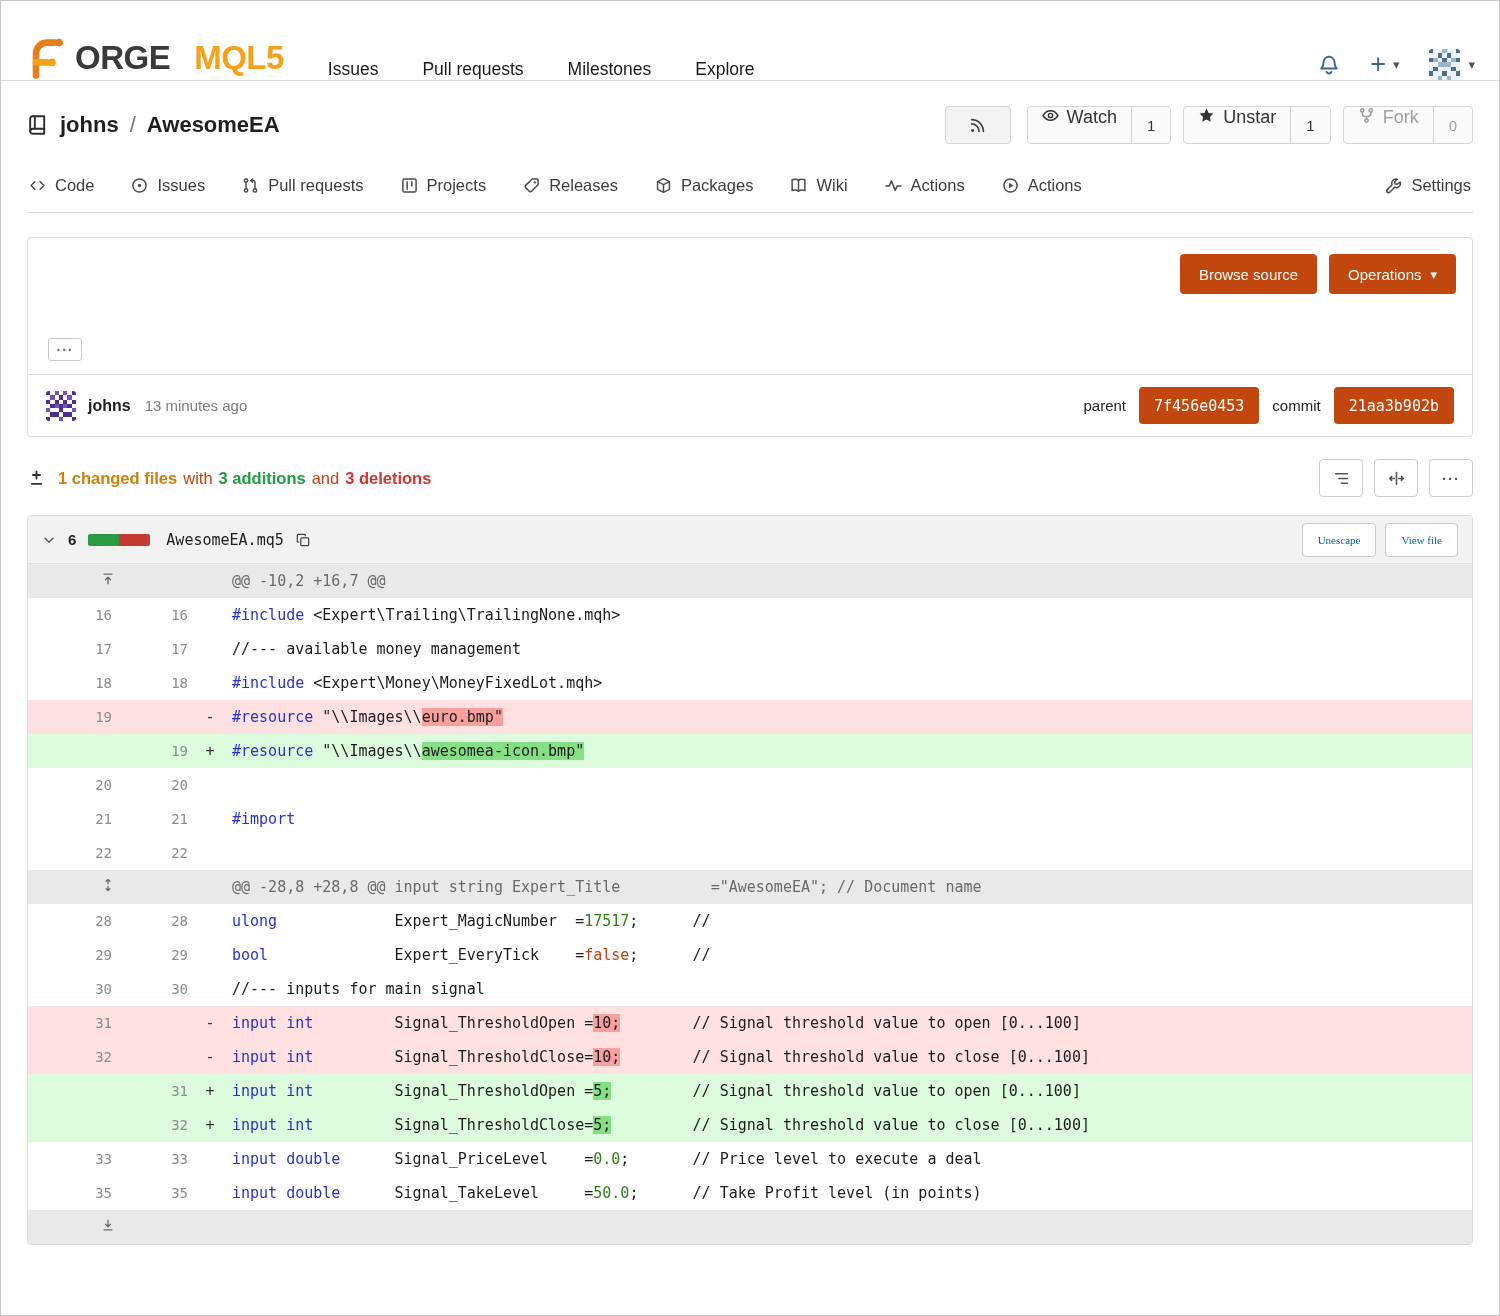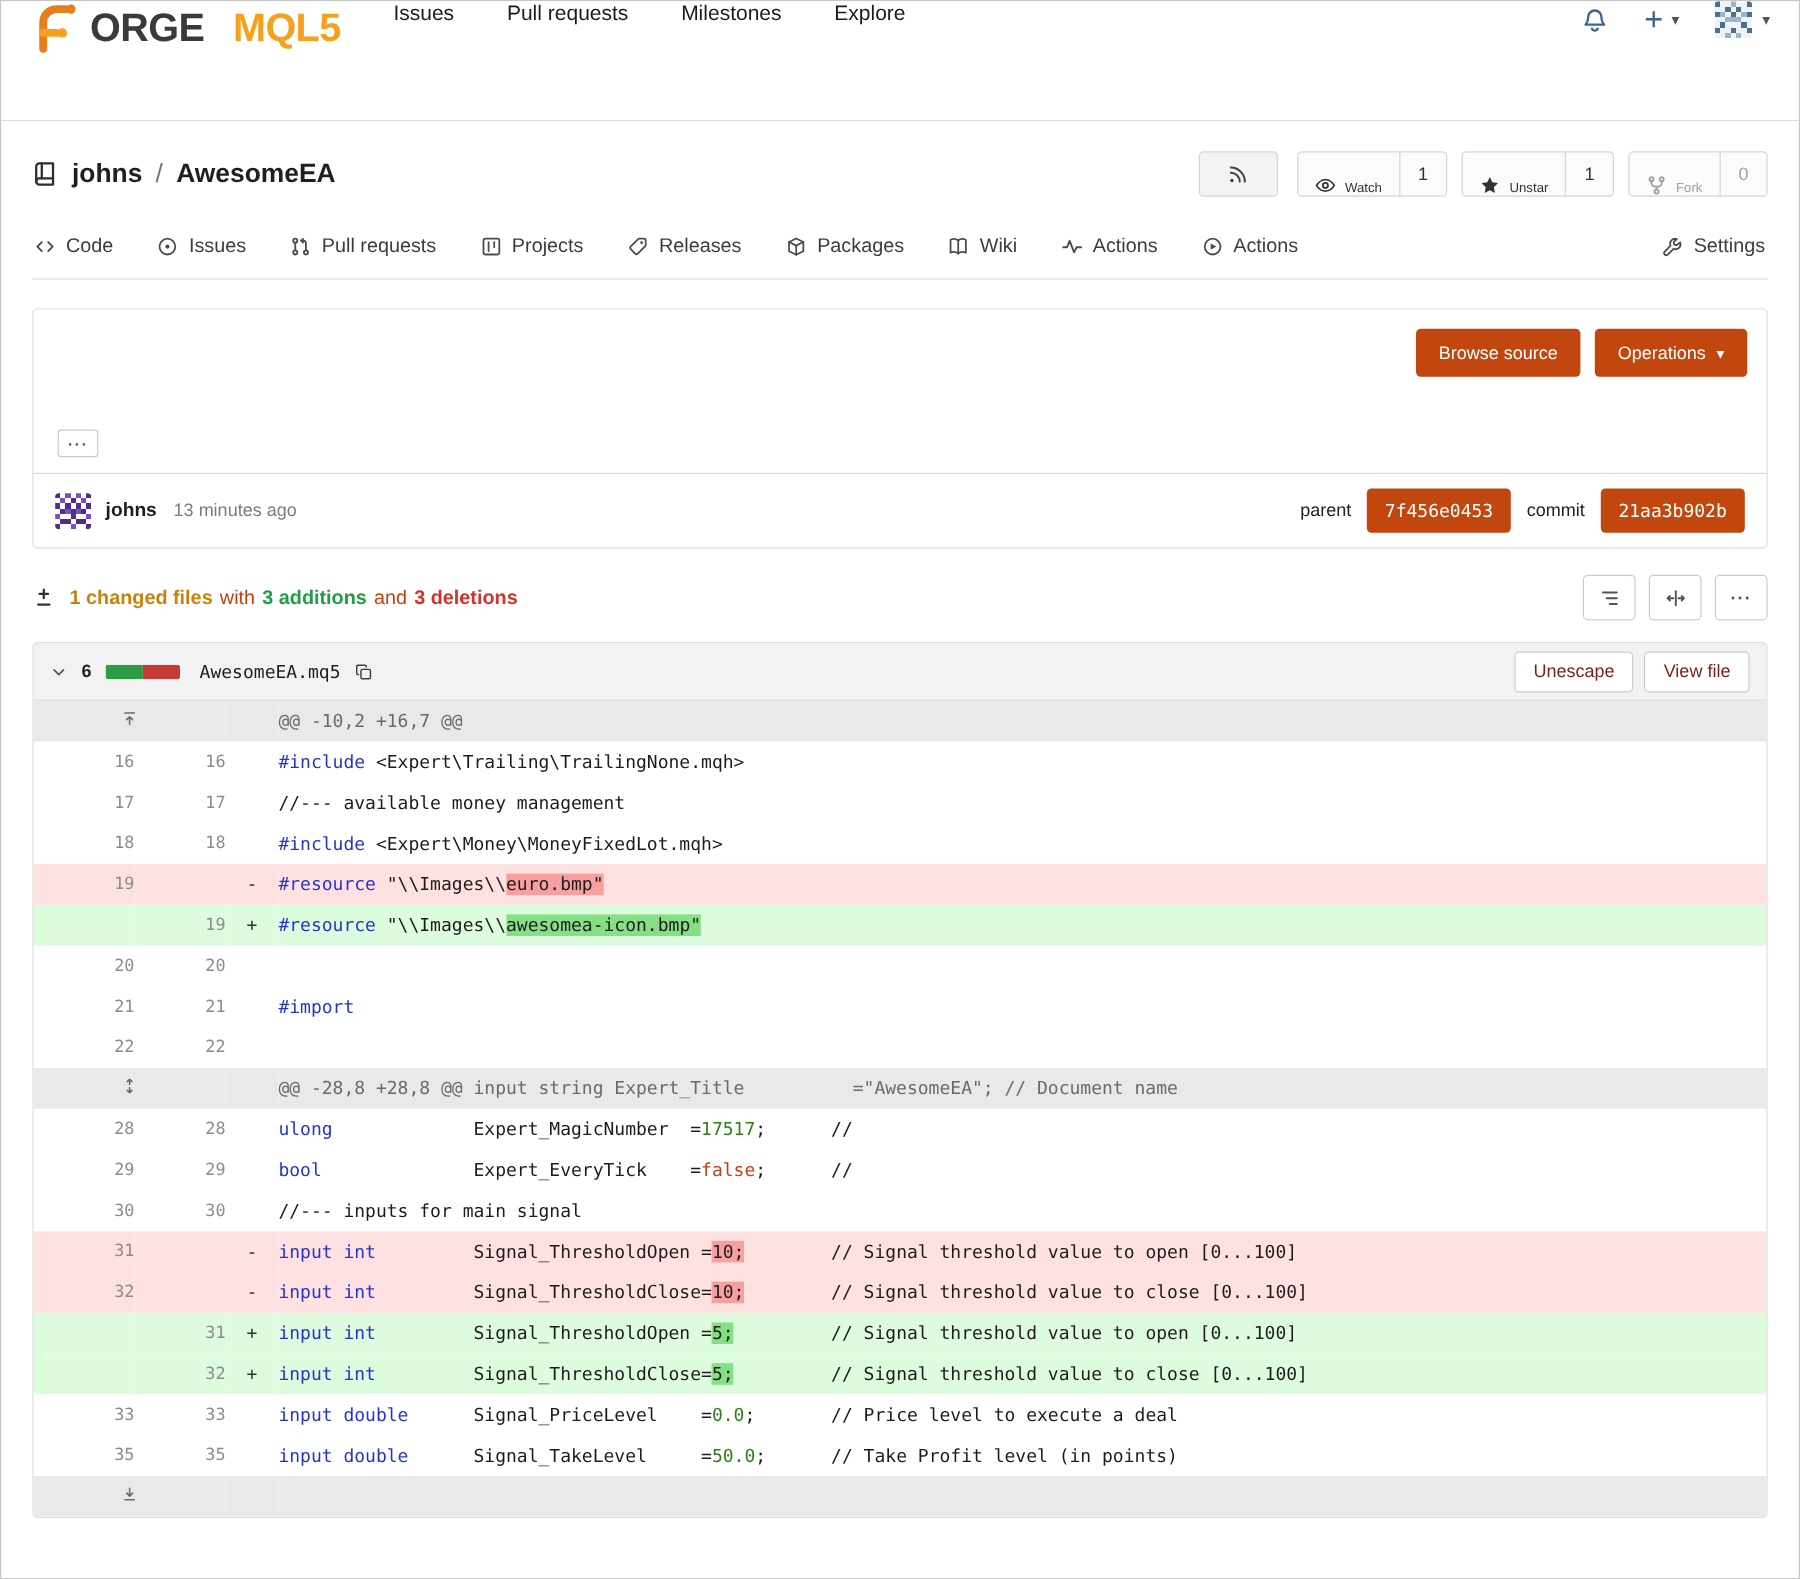--- a/index.html
+++ b/index.html
@@ -8,21 +8,21 @@
   .page{width:1500px;height:1316px;border:1px solid #c6c6c6;background:#fff;overflow:hidden}
 
   
   .ic{display:inline-flex;align-items:center;justify-content:center;color:inherit}
   .ic svg{width:17px;height:17px;display:block}
   .ic-lg svg{width:22px;height:22px}
   .ic-md svg{width:19px;height:19px}
   .ic-sm svg{width:14px;height:14px}
 
   
-  .navbar{height:100px;display:flex;align-items:flex-start;padding:0 24px;border-bottom:1px solid #ddd;background:#fff}
+  .navbar{height:80px;display:flex;align-items:flex-end;padding:0 24px;border-bottom:1px solid #ddd;background:#fff}
   .logo{display:flex;align-items:center;gap:6px;margin-right:44px;cursor:pointer}
   .logo svg{width:44px;height:44px;display:block}
   .logo-text{font-size:33px;font-weight:800;color:#3a3a3a;letter-spacing:-.5px}
   .logo-orange{color:#f6a11c;margin-left:18px}
   .nav-links{display:flex;gap:44px;font-size:17.5px;color:#1b1b1b}
   .nav-link{cursor:pointer}
   .nav-right{margin-left:auto;display:flex;align-items:center;gap:30px}
   .bell-btn{color:#3c6595;cursor:pointer}
   .plus-btn{display:flex;align-items:center;gap:7px;cursor:pointer}
   .plus-glyph{font-size:27px;color:#3c6595;line-height:1;font-weight:400}
@@ -31,21 +31,21 @@
   .avatar-btn svg{width:31px;height:31px;border-radius:3px;display:block}
 
   
   .repo-head{padding:24px 26px 0}
   .repo-title-row{display:flex;align-items:center;gap:11px;height:40px}
   .repo-icon{color:#2e2e2e}
   .repo-name{font-size:22px;font-weight:600;color:#1f1f1f;cursor:pointer;text-decoration:none}
   .repo-sep{font-size:22px;color:#777}
   .repo-actions{margin-left:auto;display:flex;gap:12px}
   .btn-group{display:flex;border:1px solid #d5d5d5;border-radius:4px;overflow:hidden;height:38px;background:#fbfbfb}
-  .btn-part{display:flex;align-items:flex-end;gap:8px;padding:0 14px;font-size:11px;color:#333;cursor:pointer}
+  .btn-part{display:flex;align-items:flex-start;gap:8px;padding:0 14px;font-size:18px;color:#333;cursor:pointer}
   .btn-count{border-left:1px solid #d5d5d5;padding:0 15px;display:flex;align-items:center;font-size:15px;color:#333;cursor:pointer}
   .rss-btn{border:1px solid #d5d5d5;border-radius:4px;height:38px;width:66px;display:flex;align-items:center;justify-content:center;background:#f3f3f3;color:#444;cursor:pointer;margin-right:4px}
   .disabled .btn-part,.disabled .btn-count{color:#a0a0a0}
 
   .repo-tabs{display:flex;align-items:center;gap:37px;height:54px;margin-top:14px;border-bottom:1px solid #ddd;font-size:16.5px;color:#3c3c3c;padding:0 2px}
   .tab{display:flex;align-items:center;gap:9px;cursor:pointer}
   .tab .ic{color:#4c4c4c}
   .tab-settings{margin-left:auto}
 
   
@@ -79,21 +79,21 @@
   .diff-box{margin-top:18px;border:1px solid #ddd;border-radius:4px;overflow:hidden}
   .diff-header{height:48px;background:#f2f2f2;border-bottom:1px solid #ddd;display:flex;align-items:center;padding:0 14px;gap:12px}
   .fold-btn{color:#555;cursor:pointer}
   .changes-count{font-weight:700;font-size:15px;color:#222}
   .stat-bar{display:flex;width:62px;height:12px;border-radius:2px;overflow:hidden}
   .stat-add{background:#2c9b44}
   .stat-del{background:#c53a33}
   .file-name{font-family:"DejaVu Sans Mono","Liberation Mono",monospace;font-size:15px;color:#1d1d1d;margin-left:4px}
   .copy-btn{color:#3f3f3f;cursor:pointer}
   .diff-header-right{margin-left:auto;display:flex;gap:9px}
-  .hdr-btn{height:34px;border:1px solid #ccc;border-radius:4px;background:#fff;font-size:15px;color:#7f1d1d;padding:0 15px;display:flex;align-items:center;cursor:pointer;font-family:Liberation Sans, sans-serif}
+  .hdr-btn{height:34px;border:1px solid #ccc;border-radius:4px;background:#fff;font-size:11px;color:#0369a1;padding:0 15px;display:flex;align-items:center;cursor:pointer;font-family:Liberation Serif, serif}
 
   table.diff{border-collapse:collapse;width:100%;font-family:"DejaVu Sans Mono","Liberation Mono",monospace;font-size:15px;color:#1c1c1c}
   table.diff td{height:34px;padding:0;vertical-align:middle;white-space:pre}
   td.num{width:84px;text-align:right;padding-right:15px;color:#8c8c8c;font-size:14px;cursor:pointer}
   td.num2{width:76px}
   td.sign{width:44px;text-align:center;color:#333}
   td.code{padding-left:7px}
   tr.row-ctx td{background:#fff}
   tr.row-del td{background:#ffe1e1}
   tr.row-add td{background:#ddfbdd}

